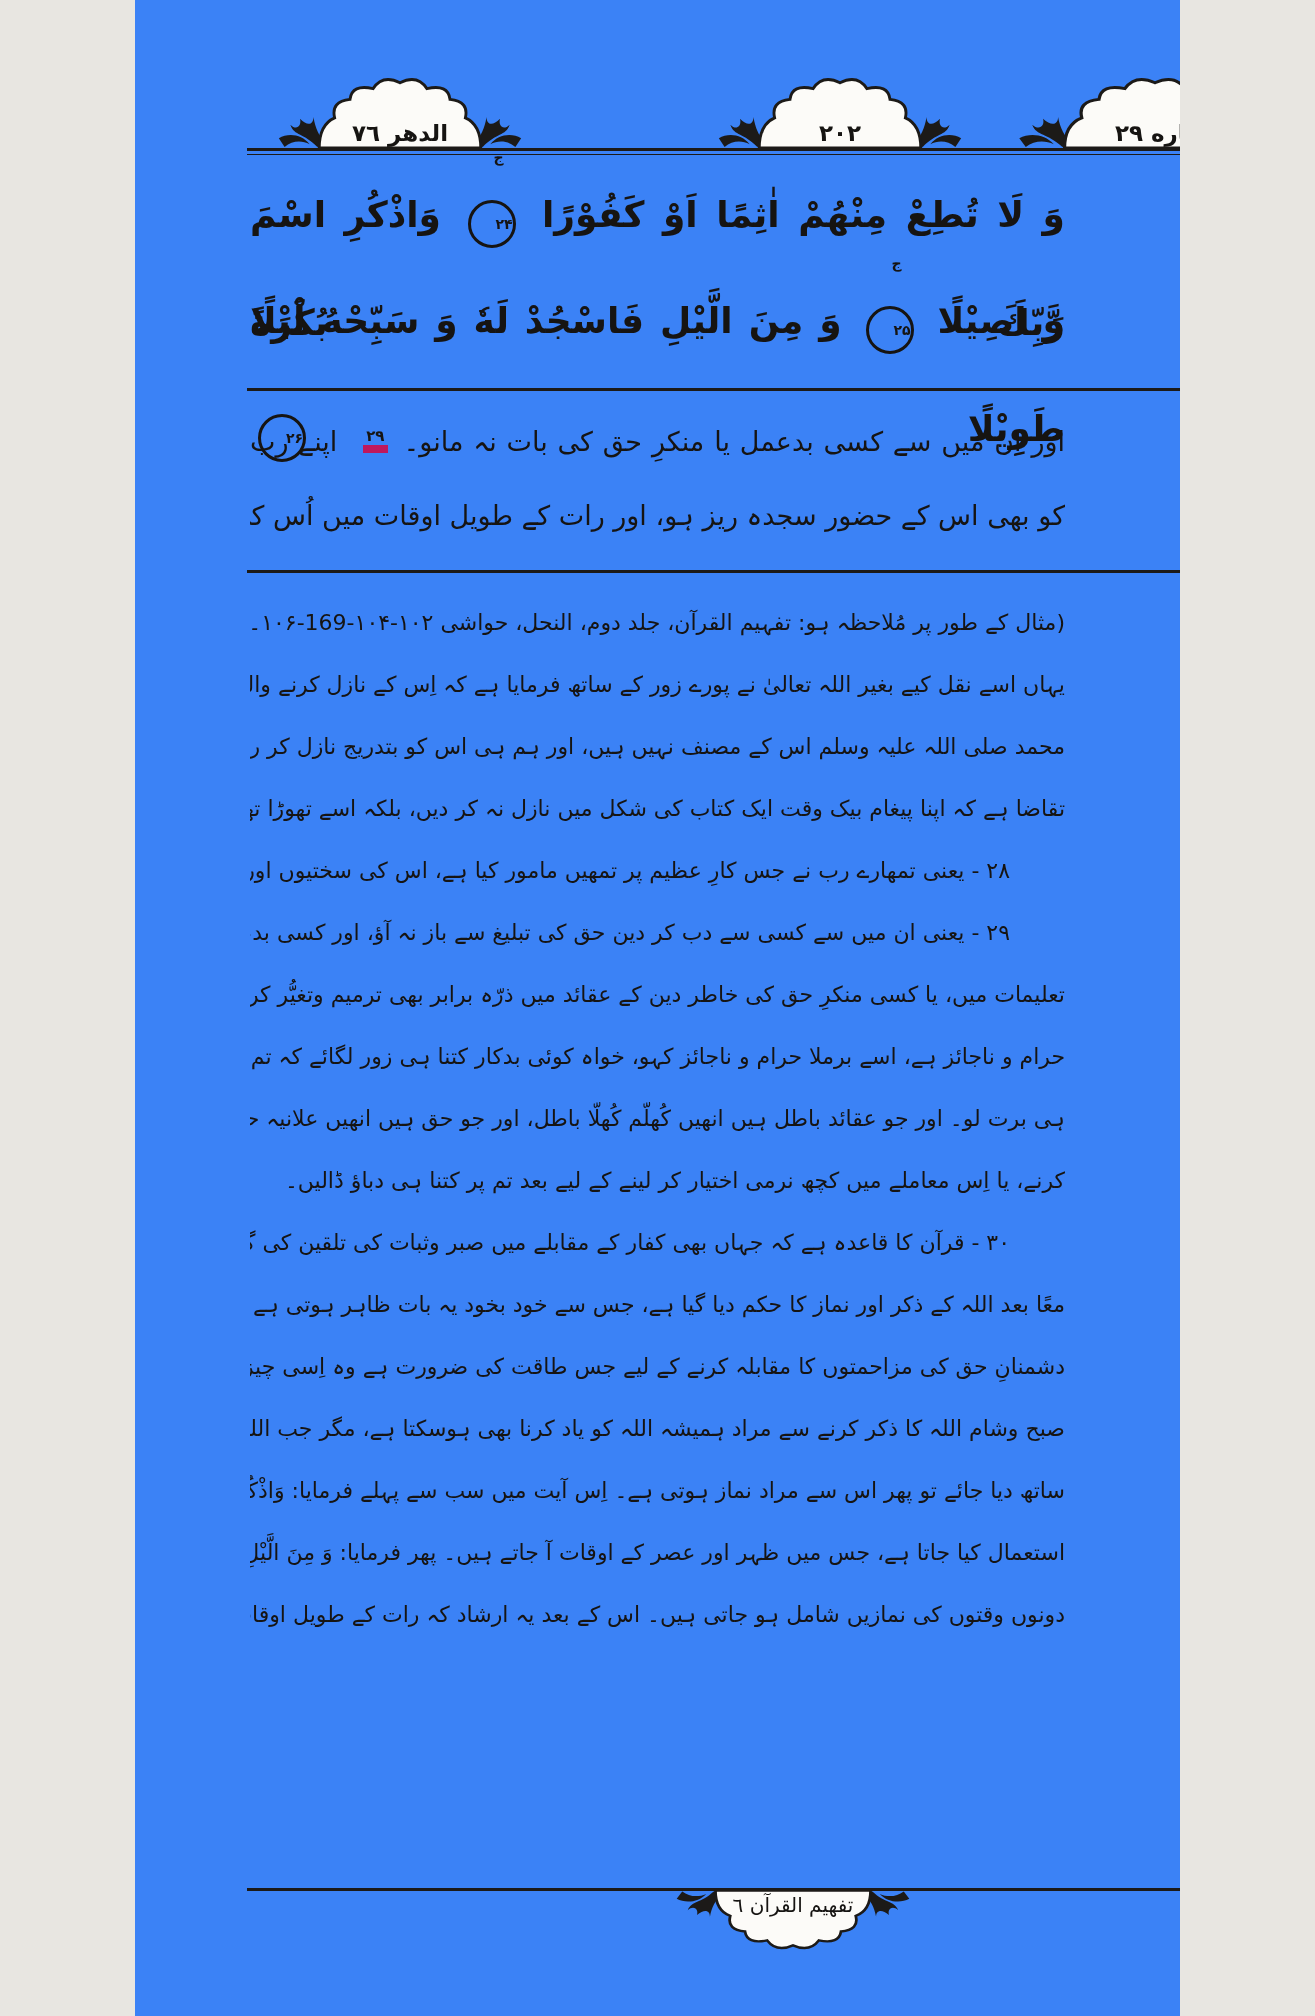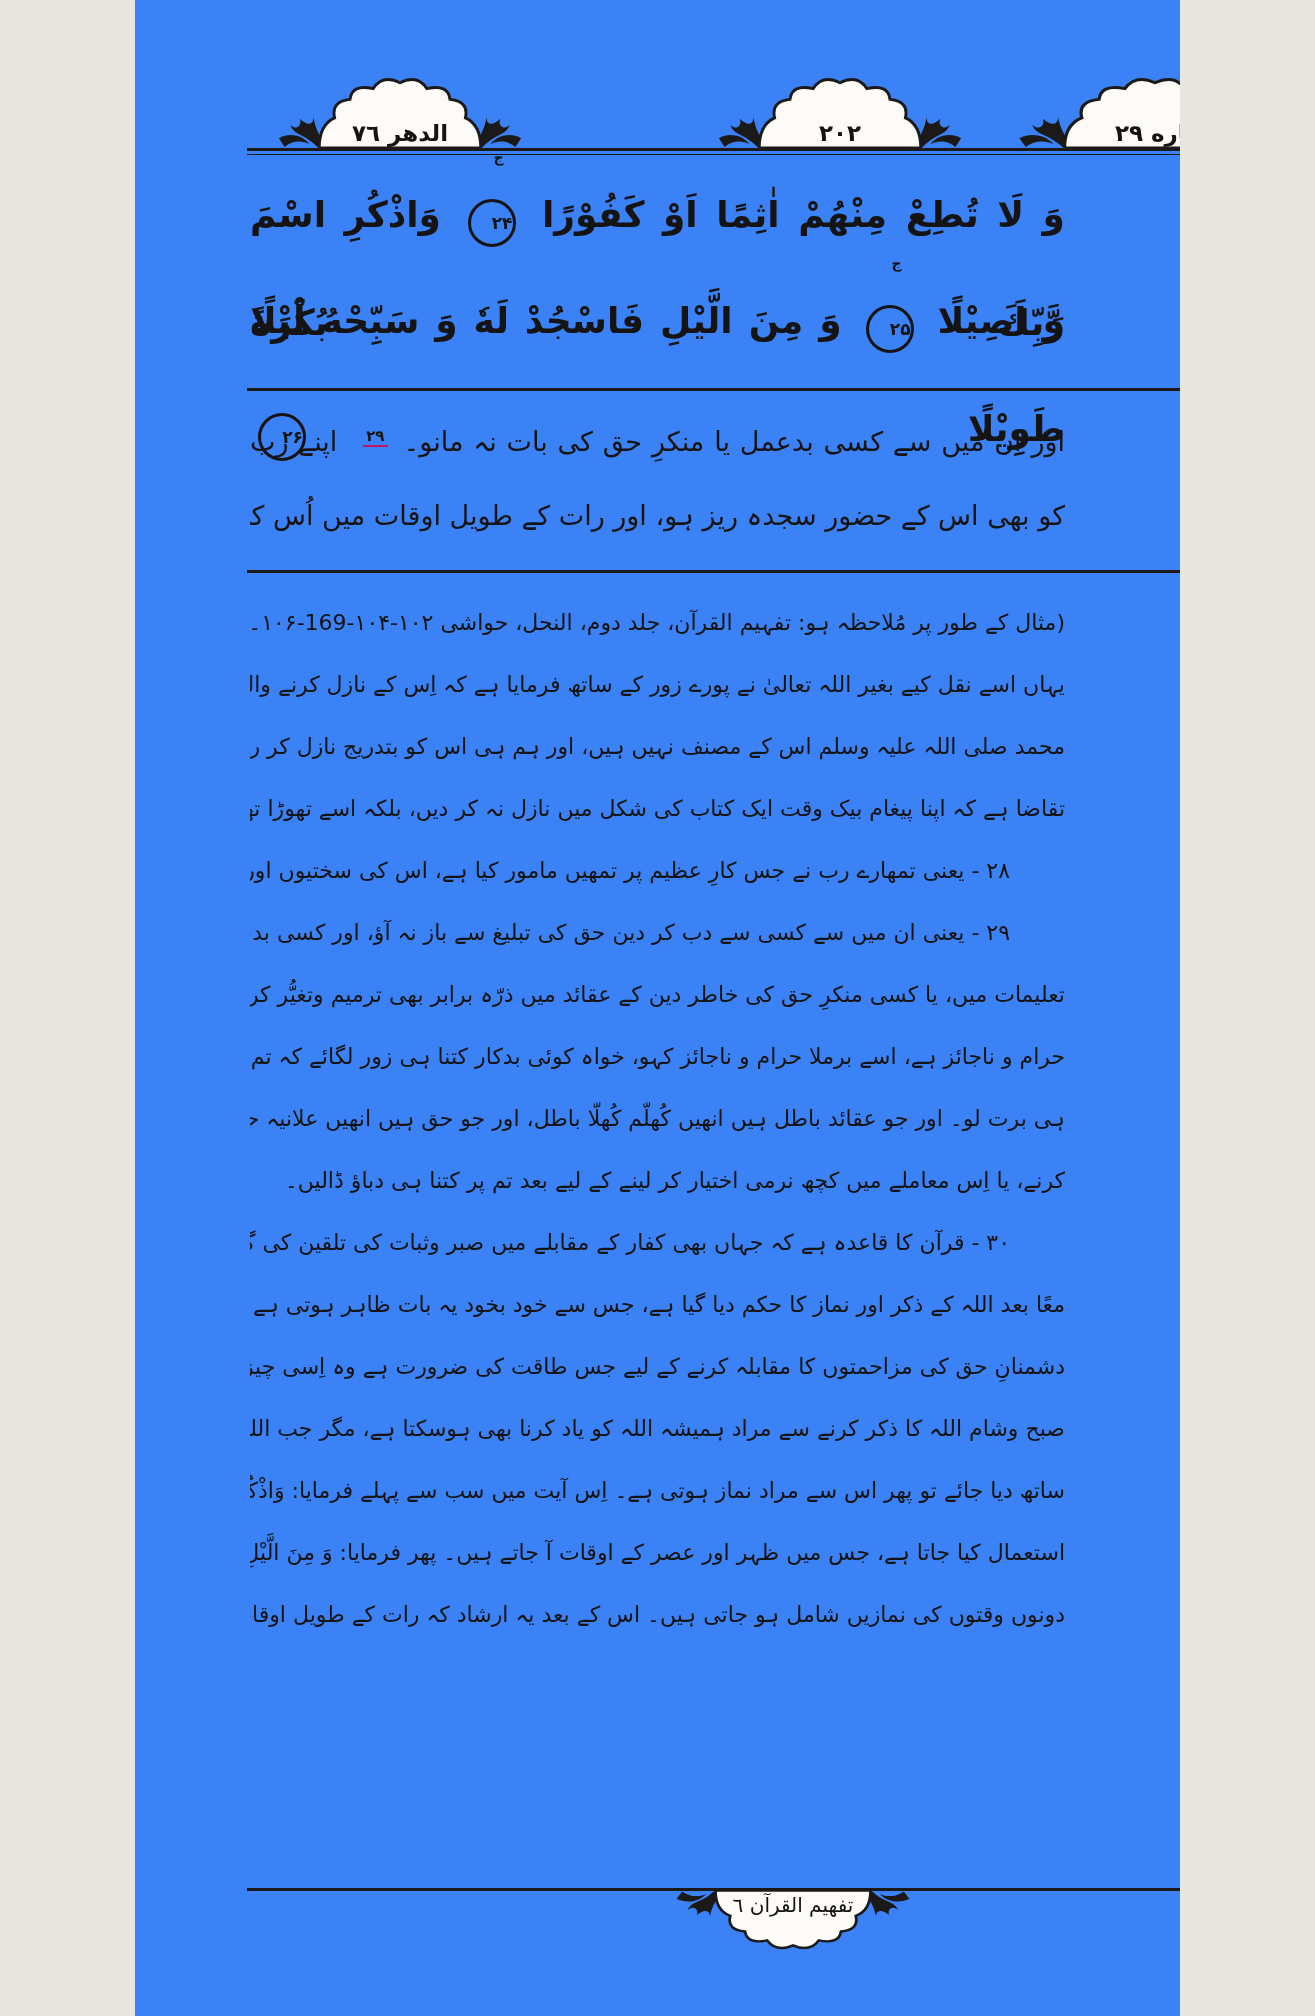--- a/index.html
+++ b/index.html
@@ -28,38 +28,38 @@
   
   .quran-line{
     position:absolute;right:115px;left:115px;height:106px;
     font-size:36px;font-weight:bold;line-height:106px;
     text-align:justify;text-align-last:justify;
   }
   .verse-end{position:relative;display:inline-block;vertical-align:middle;margin:0 8px;}
   .verse-circle{
     display:inline-block;width:42px;height:42px;
     border:3px solid #161412;border-radius:50%;
-    font-size:17px;font-weight:bold;line-height:42px;text-align:center;
+    font-size:14px;font-weight:bold;line-height:42px;text-align:center;
   }
   .verse-pause{
     position:absolute;top:-14px;right:12px;
     font-size:14px;font-weight:bold;line-height:14px;
   }
   
   .rule{position:absolute;left:112px;width:1140px;height:0;border-top:3px solid #1c1a18;}
   
   .trans-line{
     position:absolute;right:115px;left:115px;height:72px;
     font-size:27px;line-height:72px;white-space:nowrap;overflow:hidden;
   }
   .trans-justify{white-space:normal;text-align:justify;text-align-last:justify;}
   .fn-marker{
     display:inline-block;vertical-align:super;
     font-size:15px;line-height:15px;font-weight:bold;
-    border-bottom:2px solid #be185d;padding:0 3px 1px 3px;margin:0 16px;
+    border-bottom:8px solid #be185d;padding:0 3px 1px 3px;margin:0 16px;
   }
   
   .commentary{position:absolute;top:592px;right:115px;left:115px;}
   .c-line{
     height:62px;line-height:62px;font-size:22px;
     white-space:nowrap;overflow:hidden;text-align:right;
   }
   .c-line.indent{padding-right:55px;}
   
   .footer-line{position:absolute;left:112px;width:1140px;height:0;border-top:3px solid #1c1a18;}

